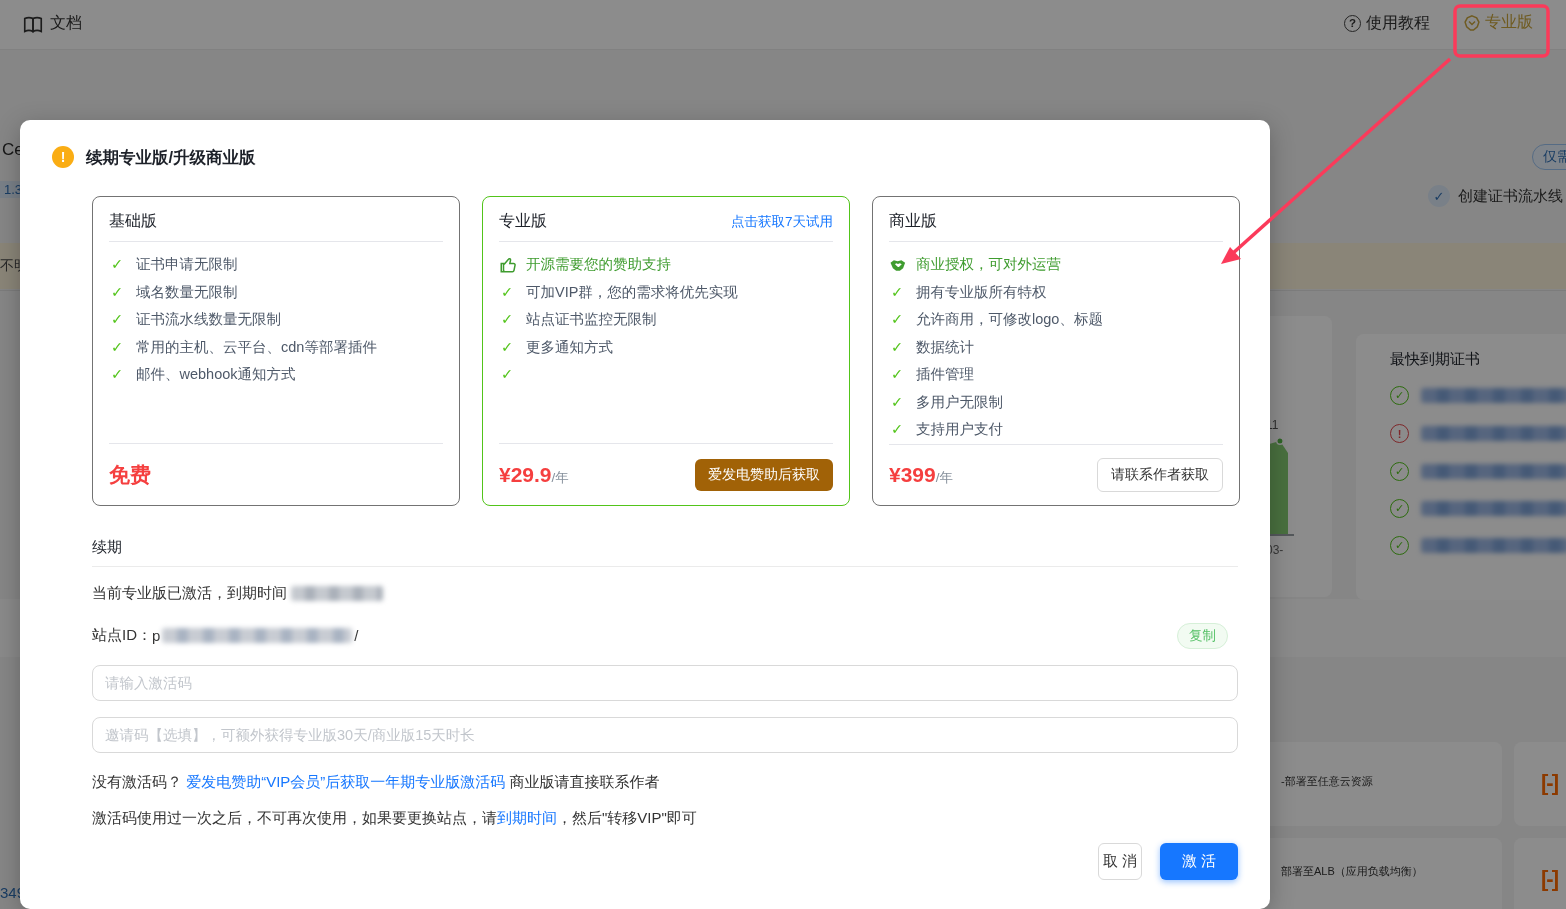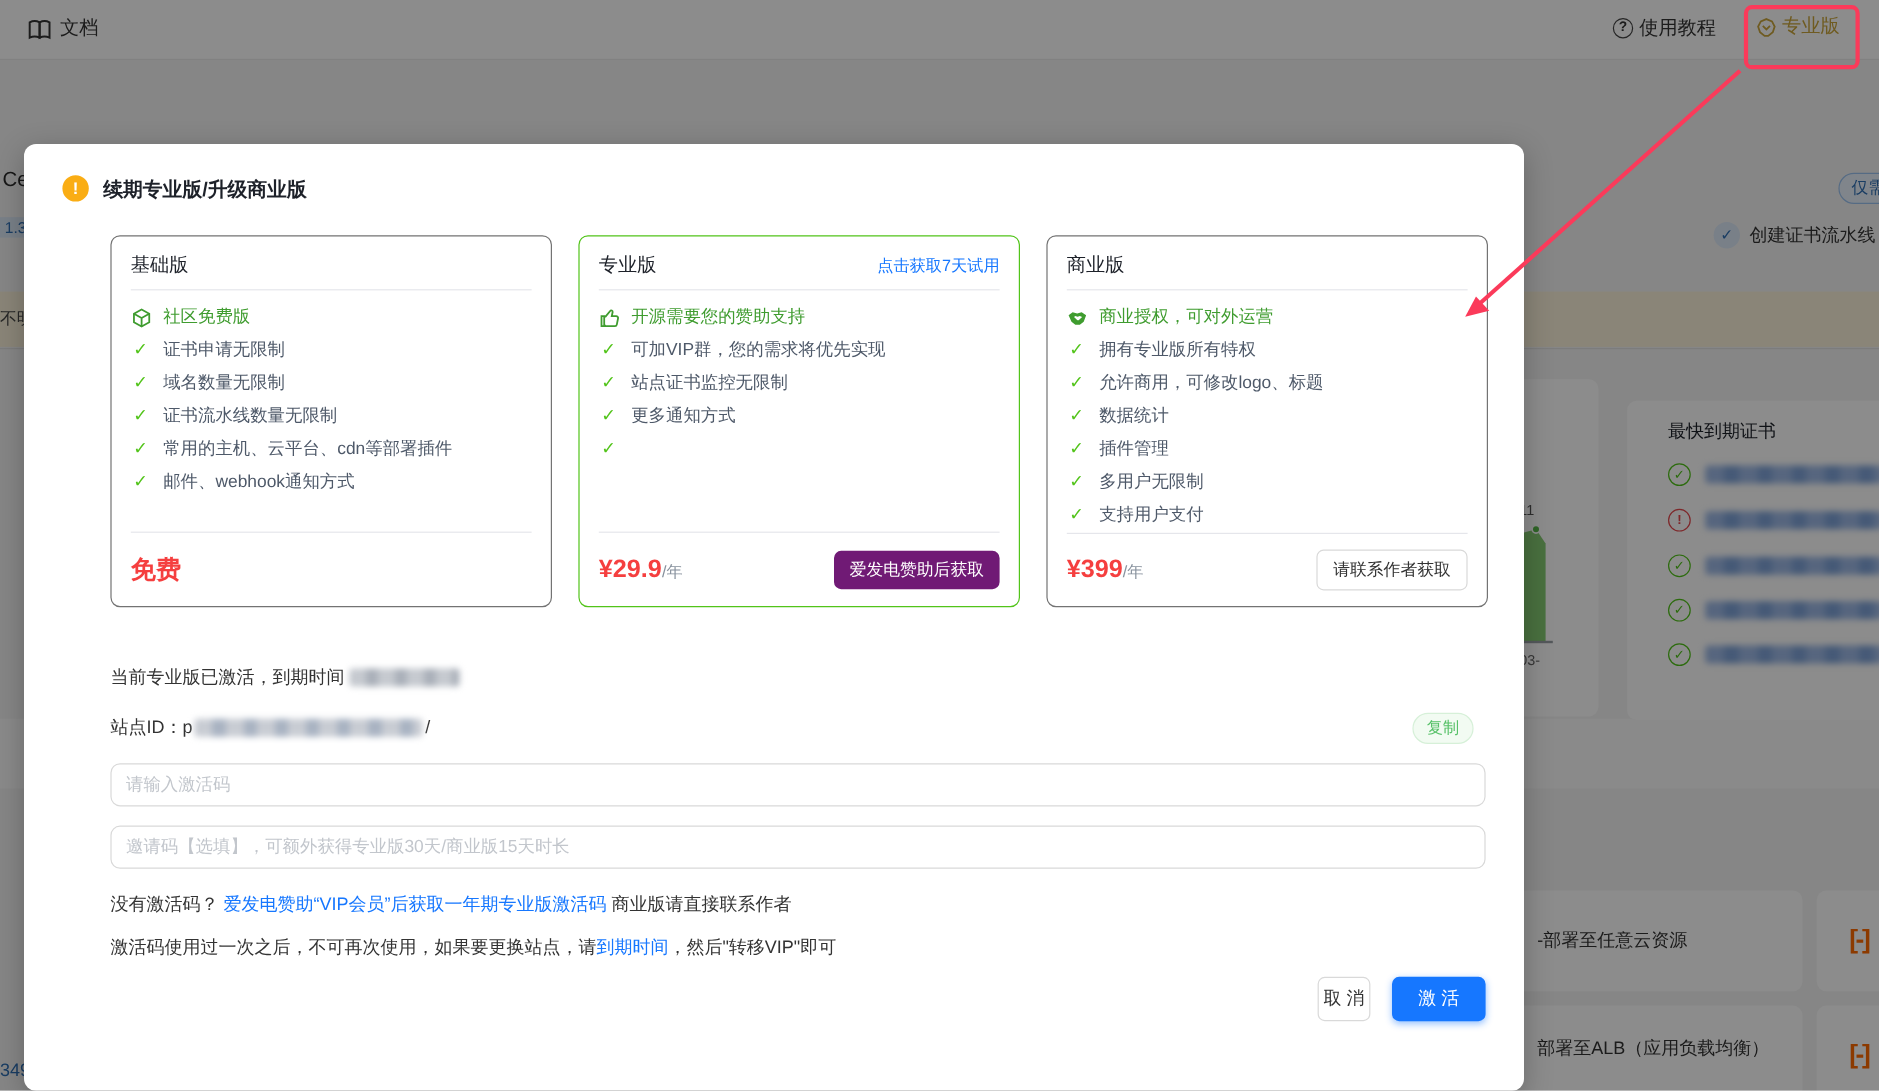--- a/index.html
+++ b/index.html
@@ -34,21 +34,21 @@
   .exp-card { position:absolute; left:1356px; top:334px; width:240px; height:266px; background:#fff; border-radius:8px; }
   .exp-title { position:absolute; left:34px; top:16px; font-size:15px; color:#1d2129; }
   .exp-row { position:absolute; left:34px; display:flex; align-items:center; }
   .st-circle { width:19px; height:19px; border-radius:50%; border:1.7px solid #52c41a; color:#52c41a; font-size:11px; display:flex; align-items:center; justify-content:center; margin-right:12px; flex:none; }
   .st-circle.warn { border-color:#e5484d; color:#e5484d; font-weight:bold; }
   .blob { height:15px; border-radius:3px; filter:blur(2.5px); }
   .blob.blue { width:148px; background:repeating-linear-gradient(90deg,#9db9e6 0 16px,#7fa3d8 16px 28px); }
 
   .sect-band { position:absolute; left:0; top:599px; width:1566px; height:58px; background:#ffffff; opacity:.55; }
   .dep-card { position:absolute; background:#fff; border-radius:8px; }
-  .dep-text { position:absolute; font-size:15px; color:#333; white-space:nowrap; }
+  .dep-text { position:absolute; font-size:11px; color:#333; white-space:nowrap; }
   .cloud-icon { position:absolute; font-size:22px; font-weight:bold; color:#ff6a00; letter-spacing:-2px; }
   .frag-page { position:absolute; left:0; top:884px; font-size:15px; color:#2f6fb5; }
 
   
   .overlay { position:absolute; inset:0; background:rgba(0,0,0,0.45); z-index:10; }
 
   
   .modal { position:absolute; left:20px; top:120px; width:1250px; height:789px; background:#fff; border-radius:10px; z-index:20; box-shadow:0 6px 24px rgba(0,0,0,.25); }
   .m-warn { position:absolute; left:32px; top:26px; width:22px; height:22px; border-radius:50%; background:#faad14; color:#fff; font-weight:bold; font-size:14px; display:flex; align-items:center; justify-content:center; }
   .m-title { position:absolute; left:66px; top:27px; font-size:16.5px; font-weight:bold; color:#1d2129; }
@@ -60,21 +60,21 @@
   .plan-name { font-size:16px; color:#1d2129; }
   .plan-link { font-size:13.5px; color:#1677ff; cursor:pointer; }
   .plan ul { list-style:none; margin-top:9px; }
   .plan li { position:relative; padding-left:27px; font-size:14.5px; color:#4e5969; line-height:27.5px; }
   .plan li .ck { position:absolute; left:2px; top:0; color:#52c41a; font-weight:bold; }
   .plan li.hl { color:#3f9c2f; }
   .plan li.hl .hl-icon { position:absolute; left:0; top:5px; width:18px; height:18px; }
   .price-row { margin-top:auto; border-top:1px solid #e5e6eb; padding-top:12px; display:flex; align-items:center; justify-content:space-between; min-height:50px; }
   .price { font-size:21px; font-weight:bold; color:#f53f3f; }
   .price .unit { font-size:13.5px; font-weight:normal; color:#86909c; }
-  .btn-primary-sm { background:#701a75; color:#fff; border:none; border-radius:6px; font-size:14px; padding:7px 13px; cursor:pointer; font-family:inherit;text-align:center; }
+  .btn-primary-sm { background:#a16207; color:#fff; border:none; border-radius:6px; font-size:14px; padding:7px 13px; cursor:pointer; font-family:inherit;text-align:center; }
   .btn-plain-sm { background:#fff; color:#333; border:1px solid #d9d9d9; border-radius:6px; font-size:14px; padding:7px 13px; cursor:pointer; font-family:inherit; }
 
   .renew { position:absolute; left:72px; right:32px; top:418px; }
   .sec-title { font-size:15px; color:#1d2129; padding-bottom:9px; border-bottom:1px solid #ebebeb; }
   .status-line { margin-top:17px; font-size:15px; color:#333; display:flex; align-items:center; }
   .blob.date { width:92px; background:repeating-linear-gradient(90deg,#c5c9cf 0 14px,#aab0b9 14px 24px); margin-left:4px; }
   .site-line { position:relative; margin-top:23px; font-size:15px; color:#333; display:flex; align-items:center; }
   .blob.site { width:190px; background:repeating-linear-gradient(90deg,#c8ccd3 0 15px,#a9b3c2 15px 26px); margin:0 2px; }
   .copy-tag { position:absolute; right:10px; top:-3px; font-size:13.5px; color:#57c168; background:#f2fbf2; border:1px solid #d6f0d8; border-radius:13px; padding:3px 11px; cursor:pointer; }
   .inp { display:block; width:100%; height:36px; margin-top:20px; border:1px solid #d9d9d9; border-radius:8px; padding:0 12px; font-size:14.5px; color:#333; font-family:inherit; outline:none; }
@@ -179,27 +179,20 @@
   <span class="m-warn">!</span>
   <div class="m-title">续期专业版/升级商业版</div>
 
   <div class="plans">
 
     <div class="plan">
       <div class="plan-head">
         <span class="plan-name">基础版</span>
       </div>
       <ul>
-        <li class="hl">
-          <svg class="hl-icon" viewBox="0 0 24 24" fill="none" stroke="#3f9c2f" stroke-width="2">
-            <path d="M12 2.5l8.5 4.8v9.4L12 21.5l-8.5-4.8V7.3z"></path>
-              <path d="M3.5 7.3L12 12l8.5-4.7M12 12v9.5"></path>
-          </svg>
-          <span>社区免费版</span>
-        </li>
         <li><span class="ck">✓</span><span>证书申请无限制</span></li>
         <li><span class="ck">✓</span><span>域名数量无限制</span></li>
         <li><span class="ck">✓</span><span>证书流水线数量无限制</span></li>
         <li><span class="ck">✓</span><span>常用的主机、云平台、cdn等部署插件</span></li>
         <li><span class="ck">✓</span><span>邮件、webhook通知方式</span></li>
       </ul>
       <div class="price-row">
         <span class="price">免费</span>
       </div>
     </div>
@@ -246,20 +239,21 @@
         <li><span class="ck">✓</span><span>支持用户支付</span></li>
       </ul>
       <div class="price-row">
         <span class="price"><span>¥399</span><span class="unit">/年</span></span>
         <button class="btn-plain-sm">请联系作者获取</button>
       </div>
     </div>
   </div>
 
   <div class="renew">
+    <div class="sec-title">续期</div>
 
     <div class="status-line">
       <span>当前专业版已激活，到期时间</span>
       <span class="blob date"></span>
     </div>
 
     <div class="site-line">
       <span>站点ID：</span>
       <span>p</span>
       <span class="blob site"></span>

